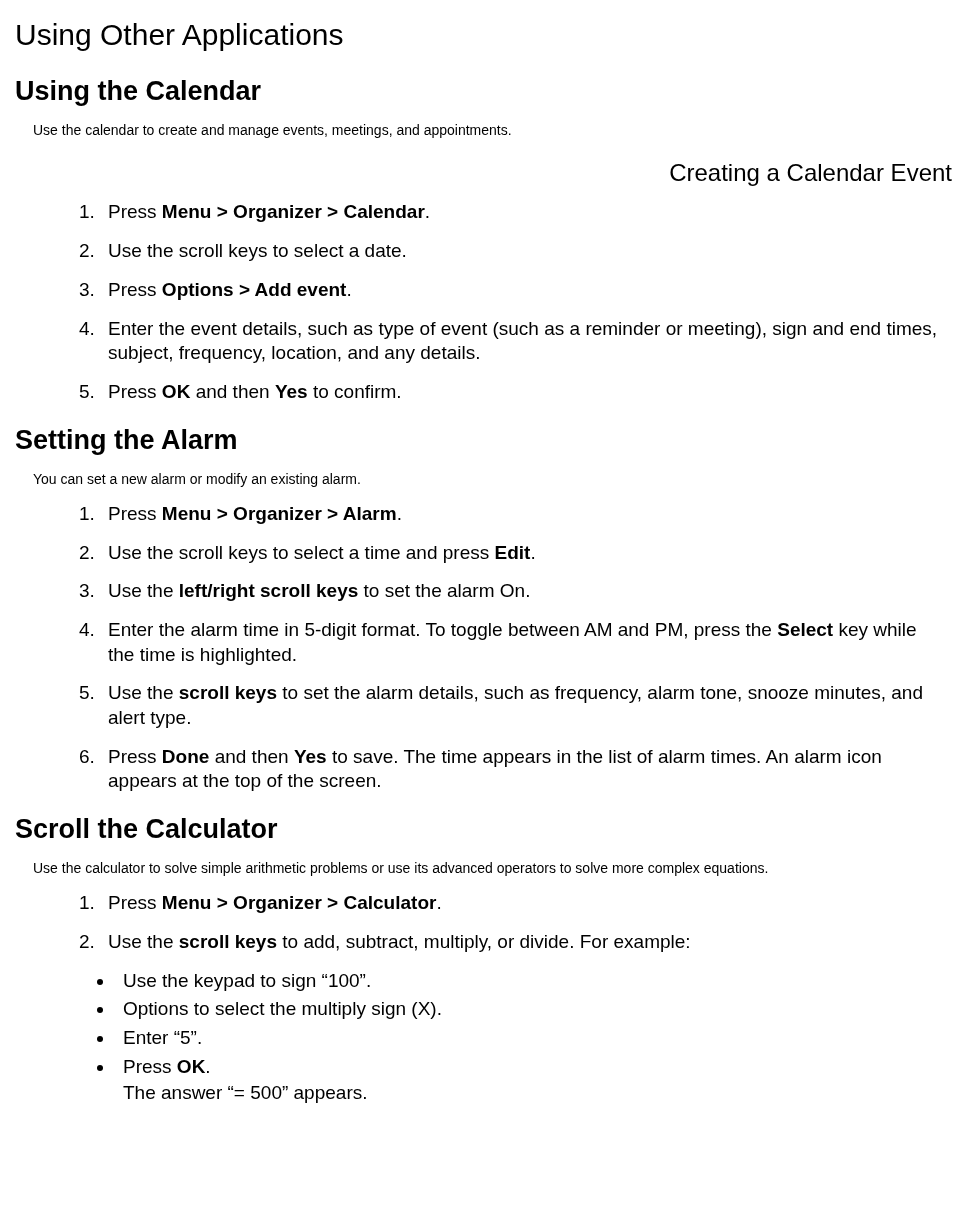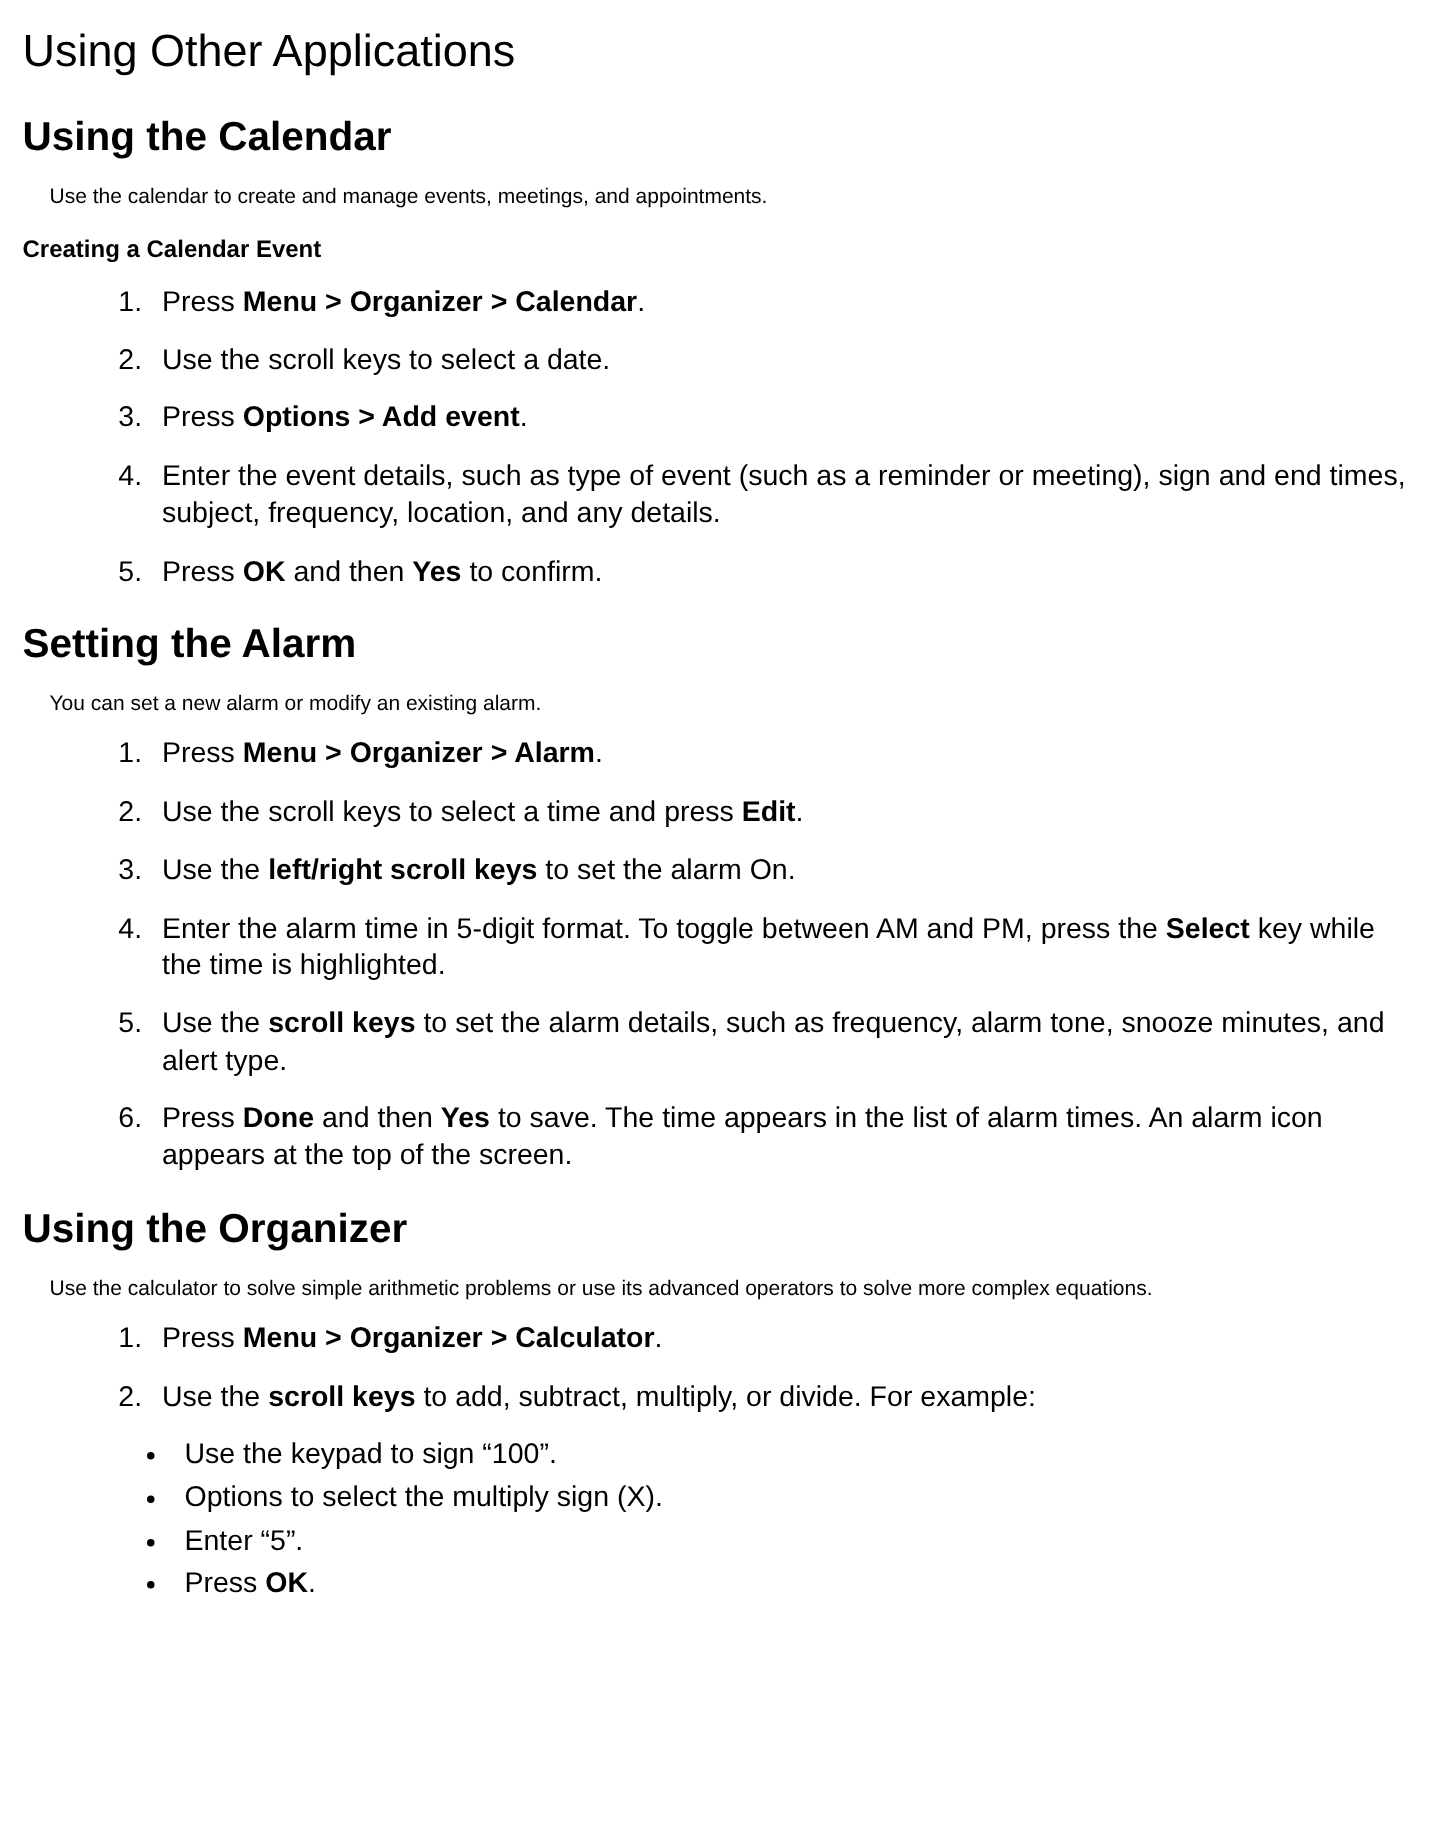--- a/index.html
+++ b/index.html
@@ -14,23 +14,24 @@
       font-size: 30px;
       font-weight: normal;
       margin: 5px 0 20px 0;
     }
     h2 {
       font-size: 27px;
       font-weight: bold;
       margin: 18px 0 12px 0;
     }
     h3 {
-      font-size: 16px;
-      font-weight: bold;
+      font-size: 24px;
+      font-weight: normal;
       margin: 18px 0 12px 0;
+      text-align: right;
     }
     p.intro {
       font-size: 14px;
       margin: 10px 0 14px 18px;
     }
     ol {
       margin: 8px 12px 8px 50px;
       padding-left: 35px;
       font-size: 19px;
     }
@@ -75,24 +76,24 @@
 <p class="intro">You can set a new alarm or modify an existing alarm.</p>
 <ol>
   <li><span>Press </span><b>Menu &gt; Organizer &gt; Alarm</b><span>.</span></li>
   <li><span>Use the scroll keys to select a time and press </span><b>Edit</b><span>.</span></li>
   <li><span>Use the </span><b>left/right scroll keys</b><span> to set the alarm On.</span></li>
   <li><span>Enter the alarm time in 5-digit format. To toggle between AM and PM, press the </span><b>Select</b><span> key while the time is highlighted.</span></li>
   <li><span>Use the </span><b>scroll keys</b><span> to set the alarm details, such as frequency, alarm tone, snooze minutes, and alert type.</span></li>
   <li><span>Press </span><b>Done</b><span> and then </span><b>Yes</b><span> to save. The time appears in the list of alarm times. An alarm icon appears at the top of the screen.</span></li>
 </ol>
 
-<h2>Using the Organizer</h2>
+<h2>Scroll the Calculator</h2>
 <p class="intro">Use the calculator to solve simple arithmetic problems or use its advanced operators to solve more complex equations.</p>
 <ol>
   <li><span>Press </span><b>Menu &gt; Organizer &gt; Calculator</b><span>.</span></li>
   <li><span>Use the </span><b>scroll keys</b><span> to add, subtract, multiply, or divide. For example:</span></li>
 </ol>
 <ul>
   <li>Use the keypad to sign “100”.</li>
   <li>Options to select the multiply sign (X).</li>
   <li>Enter “5”.</li>
-  <li><span>Press </span><b>OK</b><span>.</span></li>
+  <li><span>Press </span><b>OK</b><span>.</span><span class="sub-answer">The answer “= 500” appears.</span></li>
 </ul>
 
 </body></html>

